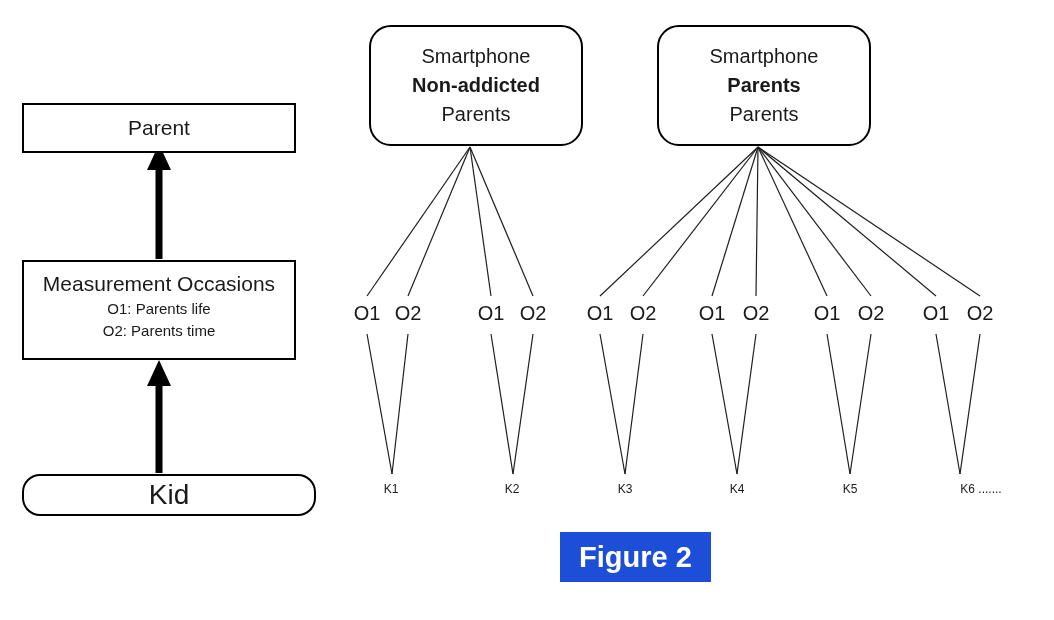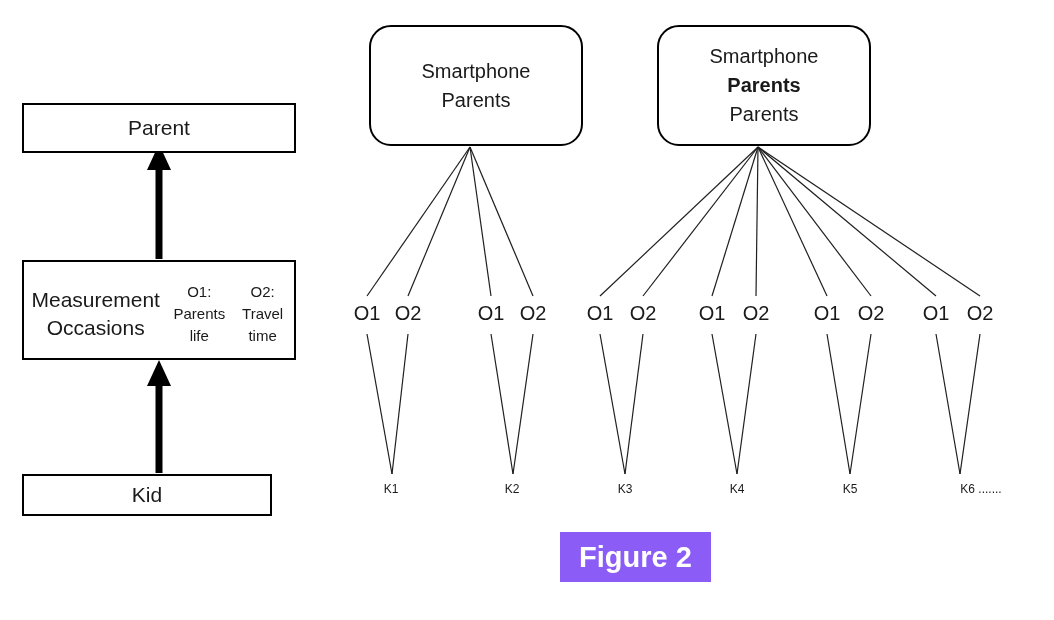--- a/index.html
+++ b/index.html
@@ -21,24 +21,24 @@
   .rect-box {
     position: absolute;
     border: 2px solid #000000;
     background: #ffffff;
     display: flex;
     align-items: center;
     justify-content: center;
     text-align: center;
   }
   .box-parent   { left: 22px; top: 103px; width: 274px; height: 50px; font-size: 21px; }
-  .box-kid      { left: 22px; top: 474px; width: 250px; height: 42px; font-size: 21px; }
+  .box-kid      { left: 22px; top: 474px; width: 294px; height: 42px; font-size: 28px; border-radius: 18px; }
   .box-measure  {
     left: 22px; top: 260px; width: 274px; height: 100px;
-    flex-direction: row; justify-content: flex-start;
+    flex-direction: column; justify-content: flex-start;
     padding-top: 8px;
   }
   .measure-title { font-size: 21px; line-height: 28px; }
   .measure-sub   { font-size: 15px; line-height: 22px; }
   .round-box {
     position: absolute;
     top: 25px;
     width: 214px; height: 121px;
     border: 2px solid #000000;
     border-radius: 22px;
@@ -65,21 +65,21 @@
     position: absolute;
     top: 482px;
     transform: translateX(-50%);
     font-size: 12px;
     white-space: nowrap;
   }
   .figure-caption {
     position: absolute;
     left: 560px; top: 532px;
     width: 151px; height: 50px;
-    background: #8b5cf6;
+    background: #1d4ed8;
     color: #ffffff;
     font-size: 29px;
     font-weight: bold;
     display: flex;
     align-items: center;
     justify-content: center;
   }
 </style>
 </head>
 <body>
@@ -131,29 +131,30 @@
     </g>
   </svg>
 
   <div class="rect-box box-parent">
     <span>Parent</span>
   </div>
 
   <div class="rect-box box-measure">
     <div class="measure-title">Measurement Occasions</div>
     <div class="measure-sub">O1: Parents life</div>
-    <div class="measure-sub">O2: Travel time</div>
+    <div class="measure-sub">O2: Parents time</div>
   </div>
 
   <div class="rect-box box-kid">
     <span>Kid</span>
   </div>
 
   <div class="round-box g0">
     <div>Smartphone</div>
+    <div class="bold-line">Non-addicted</div>
     <div>Parents</div>
   </div>
 
   <div class="round-box g1">
     <div>Smartphone</div>
     <div class="bold-line">Parents</div>
     <div>Parents</div>
   </div>
 
   <span class="oc-label" style="left:367px">O1</span>

